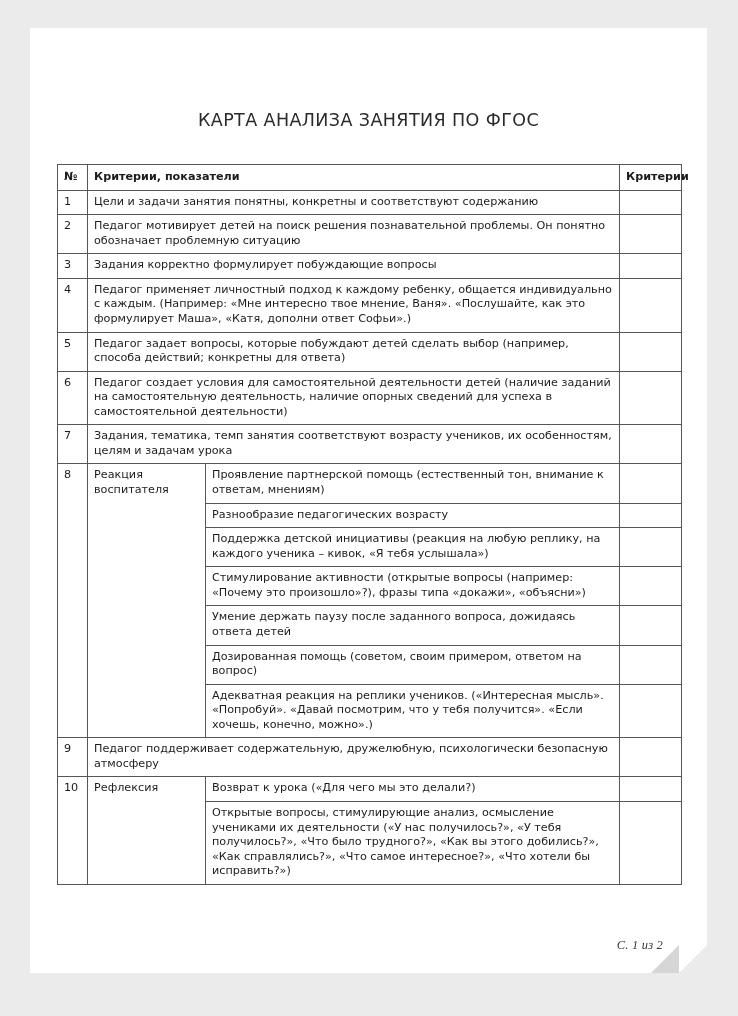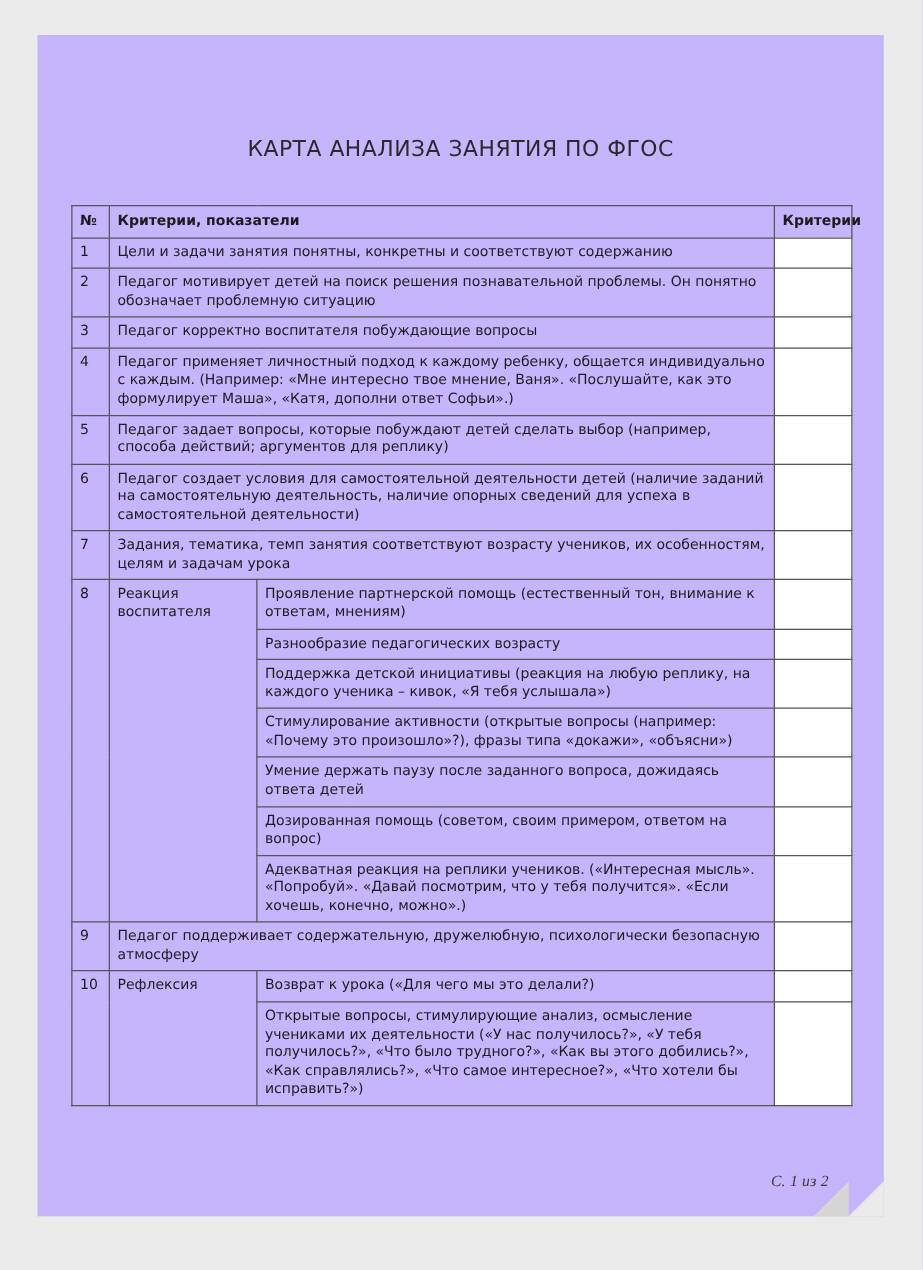--- a/index.html
+++ b/index.html
@@ -19,21 +19,21 @@
     background: #ebebeb;
   }
 
   
   .page {
     position: absolute;
     left: 30px;
     top: 28px;
     width: 677px;
     height: 945px;
-    background: #c4b5fd;
+    background: #ffffff;
     box-shadow: 0 0 0 0 rgba(0,0,0,0);
   }
   .page-fold-shade {
     position: absolute;
     right: 0;
     bottom: 0;
     width: 0;
     height: 0;
     border-left: 28px solid transparent;
     border-bottom: 28px solid #ebebeb;
@@ -153,31 +153,31 @@
                 <td colspan="2">Цели и задачи занятия понятны, конкретны и соответствуют содержанию</td>
                 <td class="mark-cell"></td>
               </tr>
               <tr>
                 <td class="num">2</td>
                 <td colspan="2">Педагог мотивирует детей на поиск решения познавательной проблемы. Он понятно обозначает проблемную ситуацию</td>
                 <td class="mark-cell"></td>
               </tr>
               <tr>
                 <td class="num">3</td>
-                <td colspan="2">Педагог корректно воспитателя побуждающие вопросы</td>
+                <td colspan="2">Задания корректно формулирует побуждающие вопросы</td>
                 <td class="mark-cell"></td>
               </tr>
               <tr>
                 <td class="num">4</td>
                 <td colspan="2">Педагог применяет личностный подход к каждому ребенку, общается индивидуально с каждым. (Например: «Мне интересно твое мнение, Ваня». «Послушайте, как это формулирует Маша», «Катя, дополни ответ Софьи».)</td>
                 <td class="mark-cell"></td>
               </tr>
               <tr>
                 <td class="num">5</td>
-                <td colspan="2">Педагог задает вопросы, которые побуждают детей сделать выбор (например, способа действий; аргументов для реплику)</td>
+                <td colspan="2">Педагог задает вопросы, которые побуждают детей сделать выбор (например, способа действий; конкретны для ответа)</td>
                 <td class="mark-cell"></td>
               </tr>
               <tr>
                 <td class="num">6</td>
                 <td colspan="2">Педагог создает условия для самостоятельной деятельности детей (наличие заданий на самостоятельную деятельность, наличие опорных сведений для успеха в самостоятельной деятельности)</td>
                 <td class="mark-cell"></td>
               </tr>
               <tr>
                 <td class="num">7</td>
                 <td colspan="2">Задания, тематика, темп занятия соответствуют возрасту учеников, их особенностям, целям и задачам урока</td>

